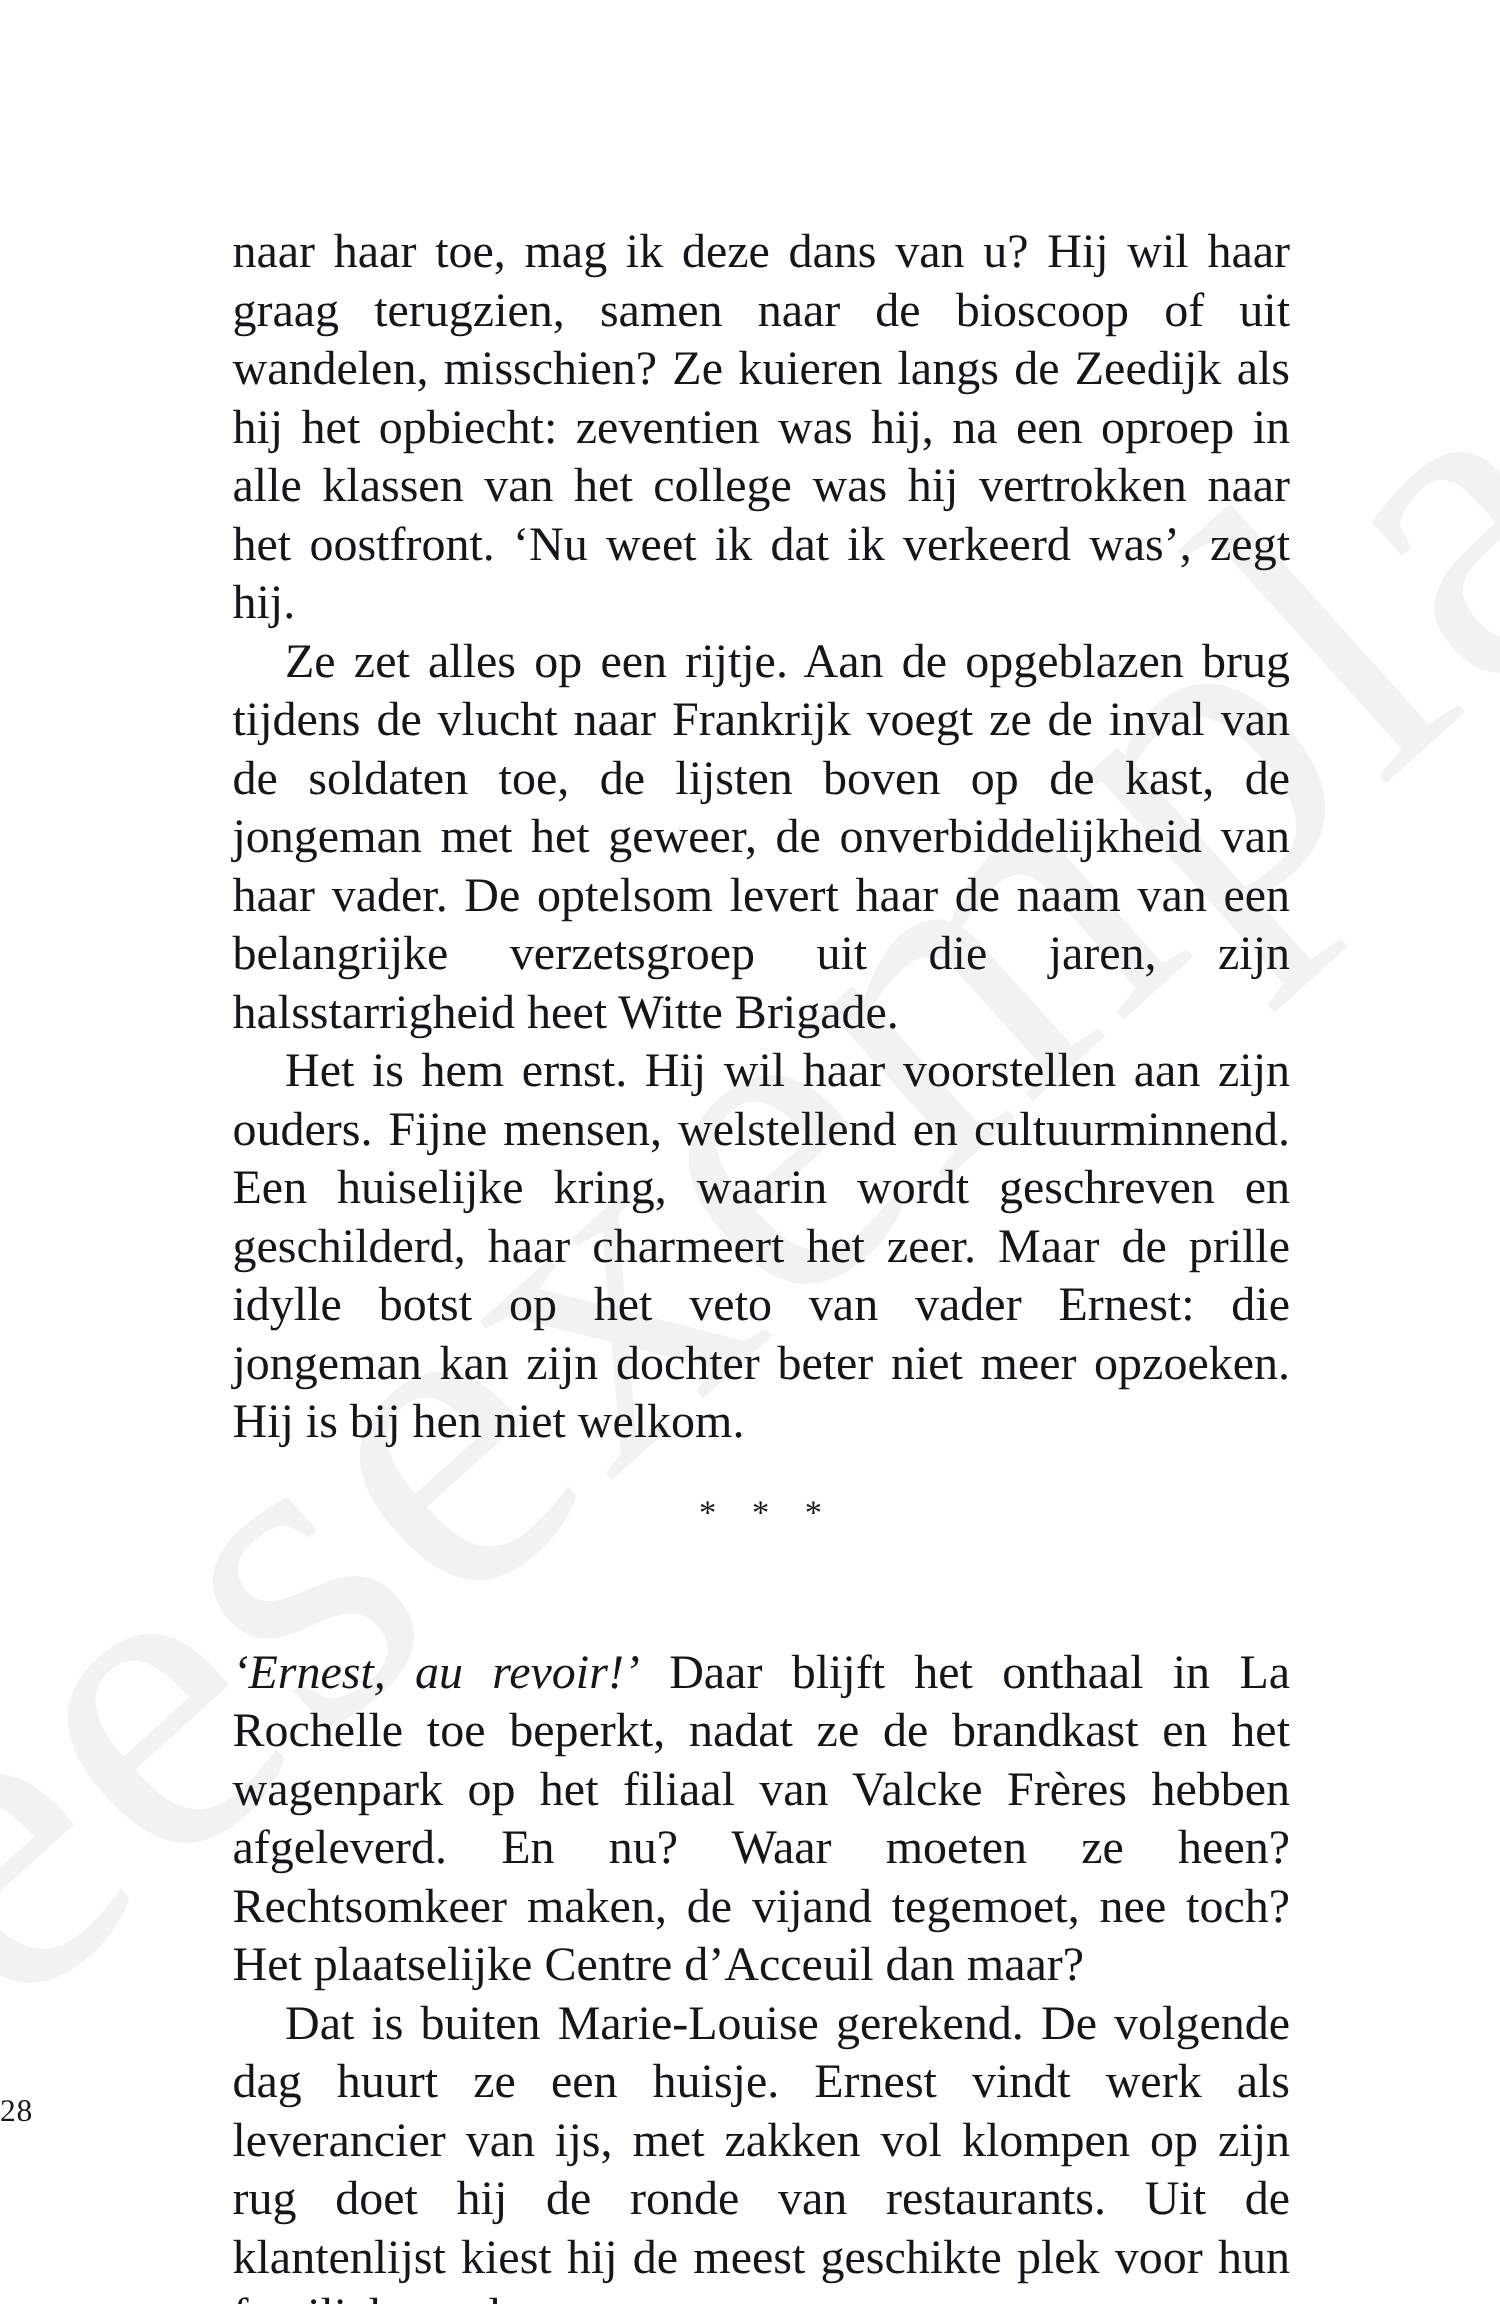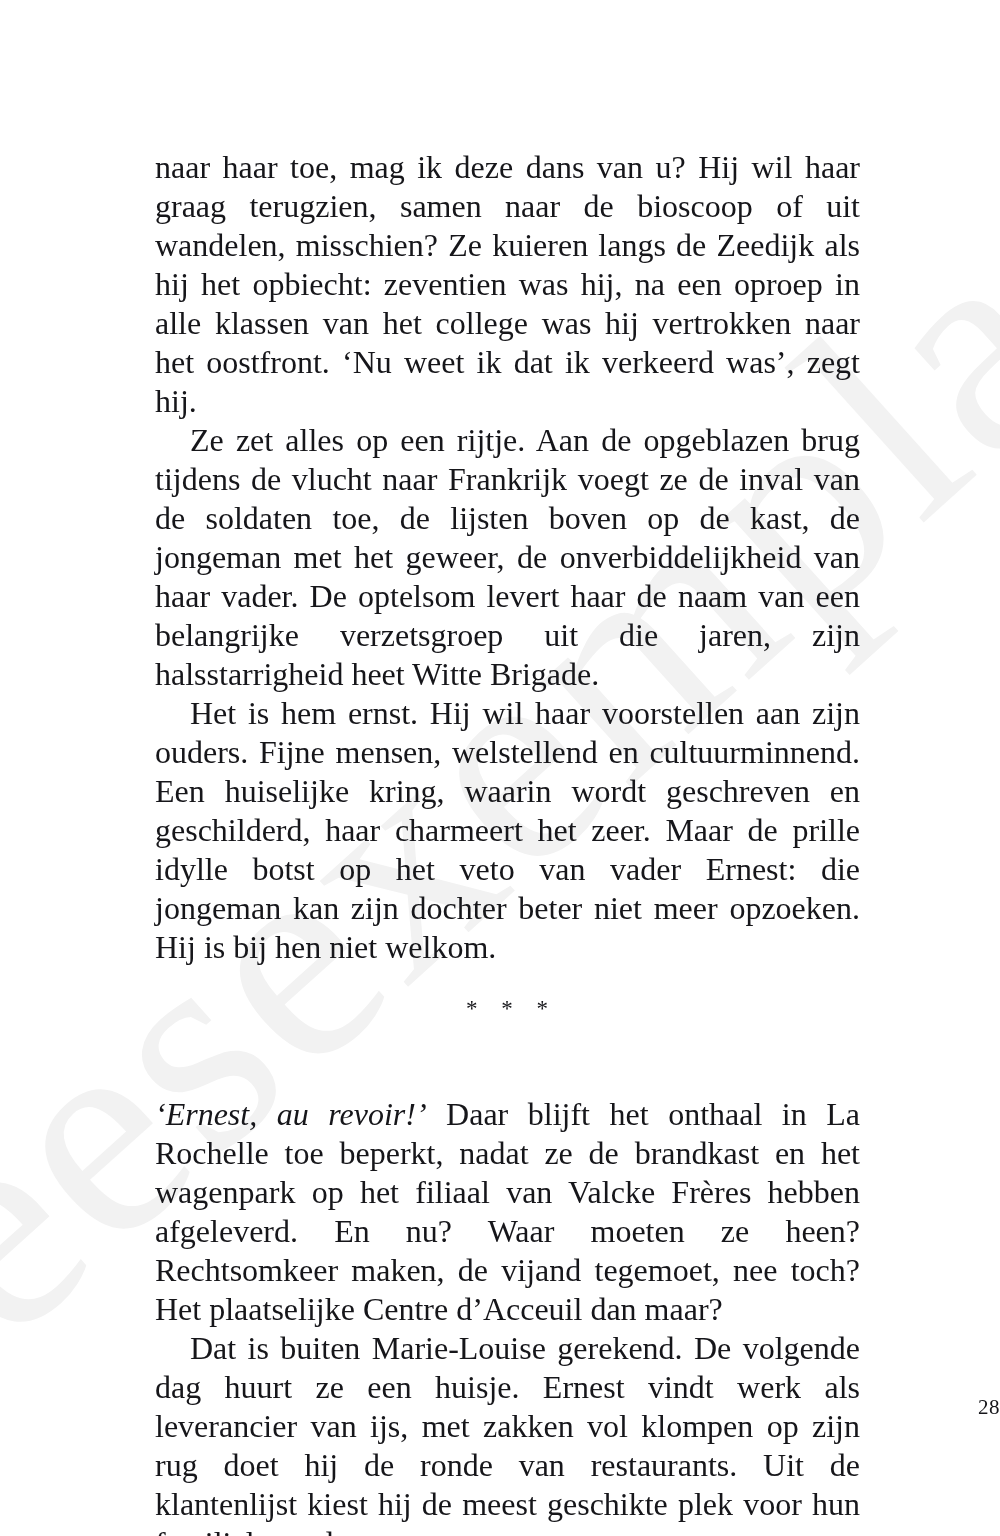--- a/index.html
+++ b/index.html
@@ -100,21 +100,21 @@
   .gap-after-break {
     height: 44px;
   }
 
   
   .folio {
     position: absolute;
     left: 0;
     right: 0;
     top: 1395px;
-    text-align: right;
+    text-align: left;
     font-size: 21px;
     color: #16161a;
     letter-spacing: 0.5px;
     z-index: 2;
     font-family: "Liberation Serif", "DejaVu Serif", serif;
   }
 </style>
 </head>
 <body>
 

